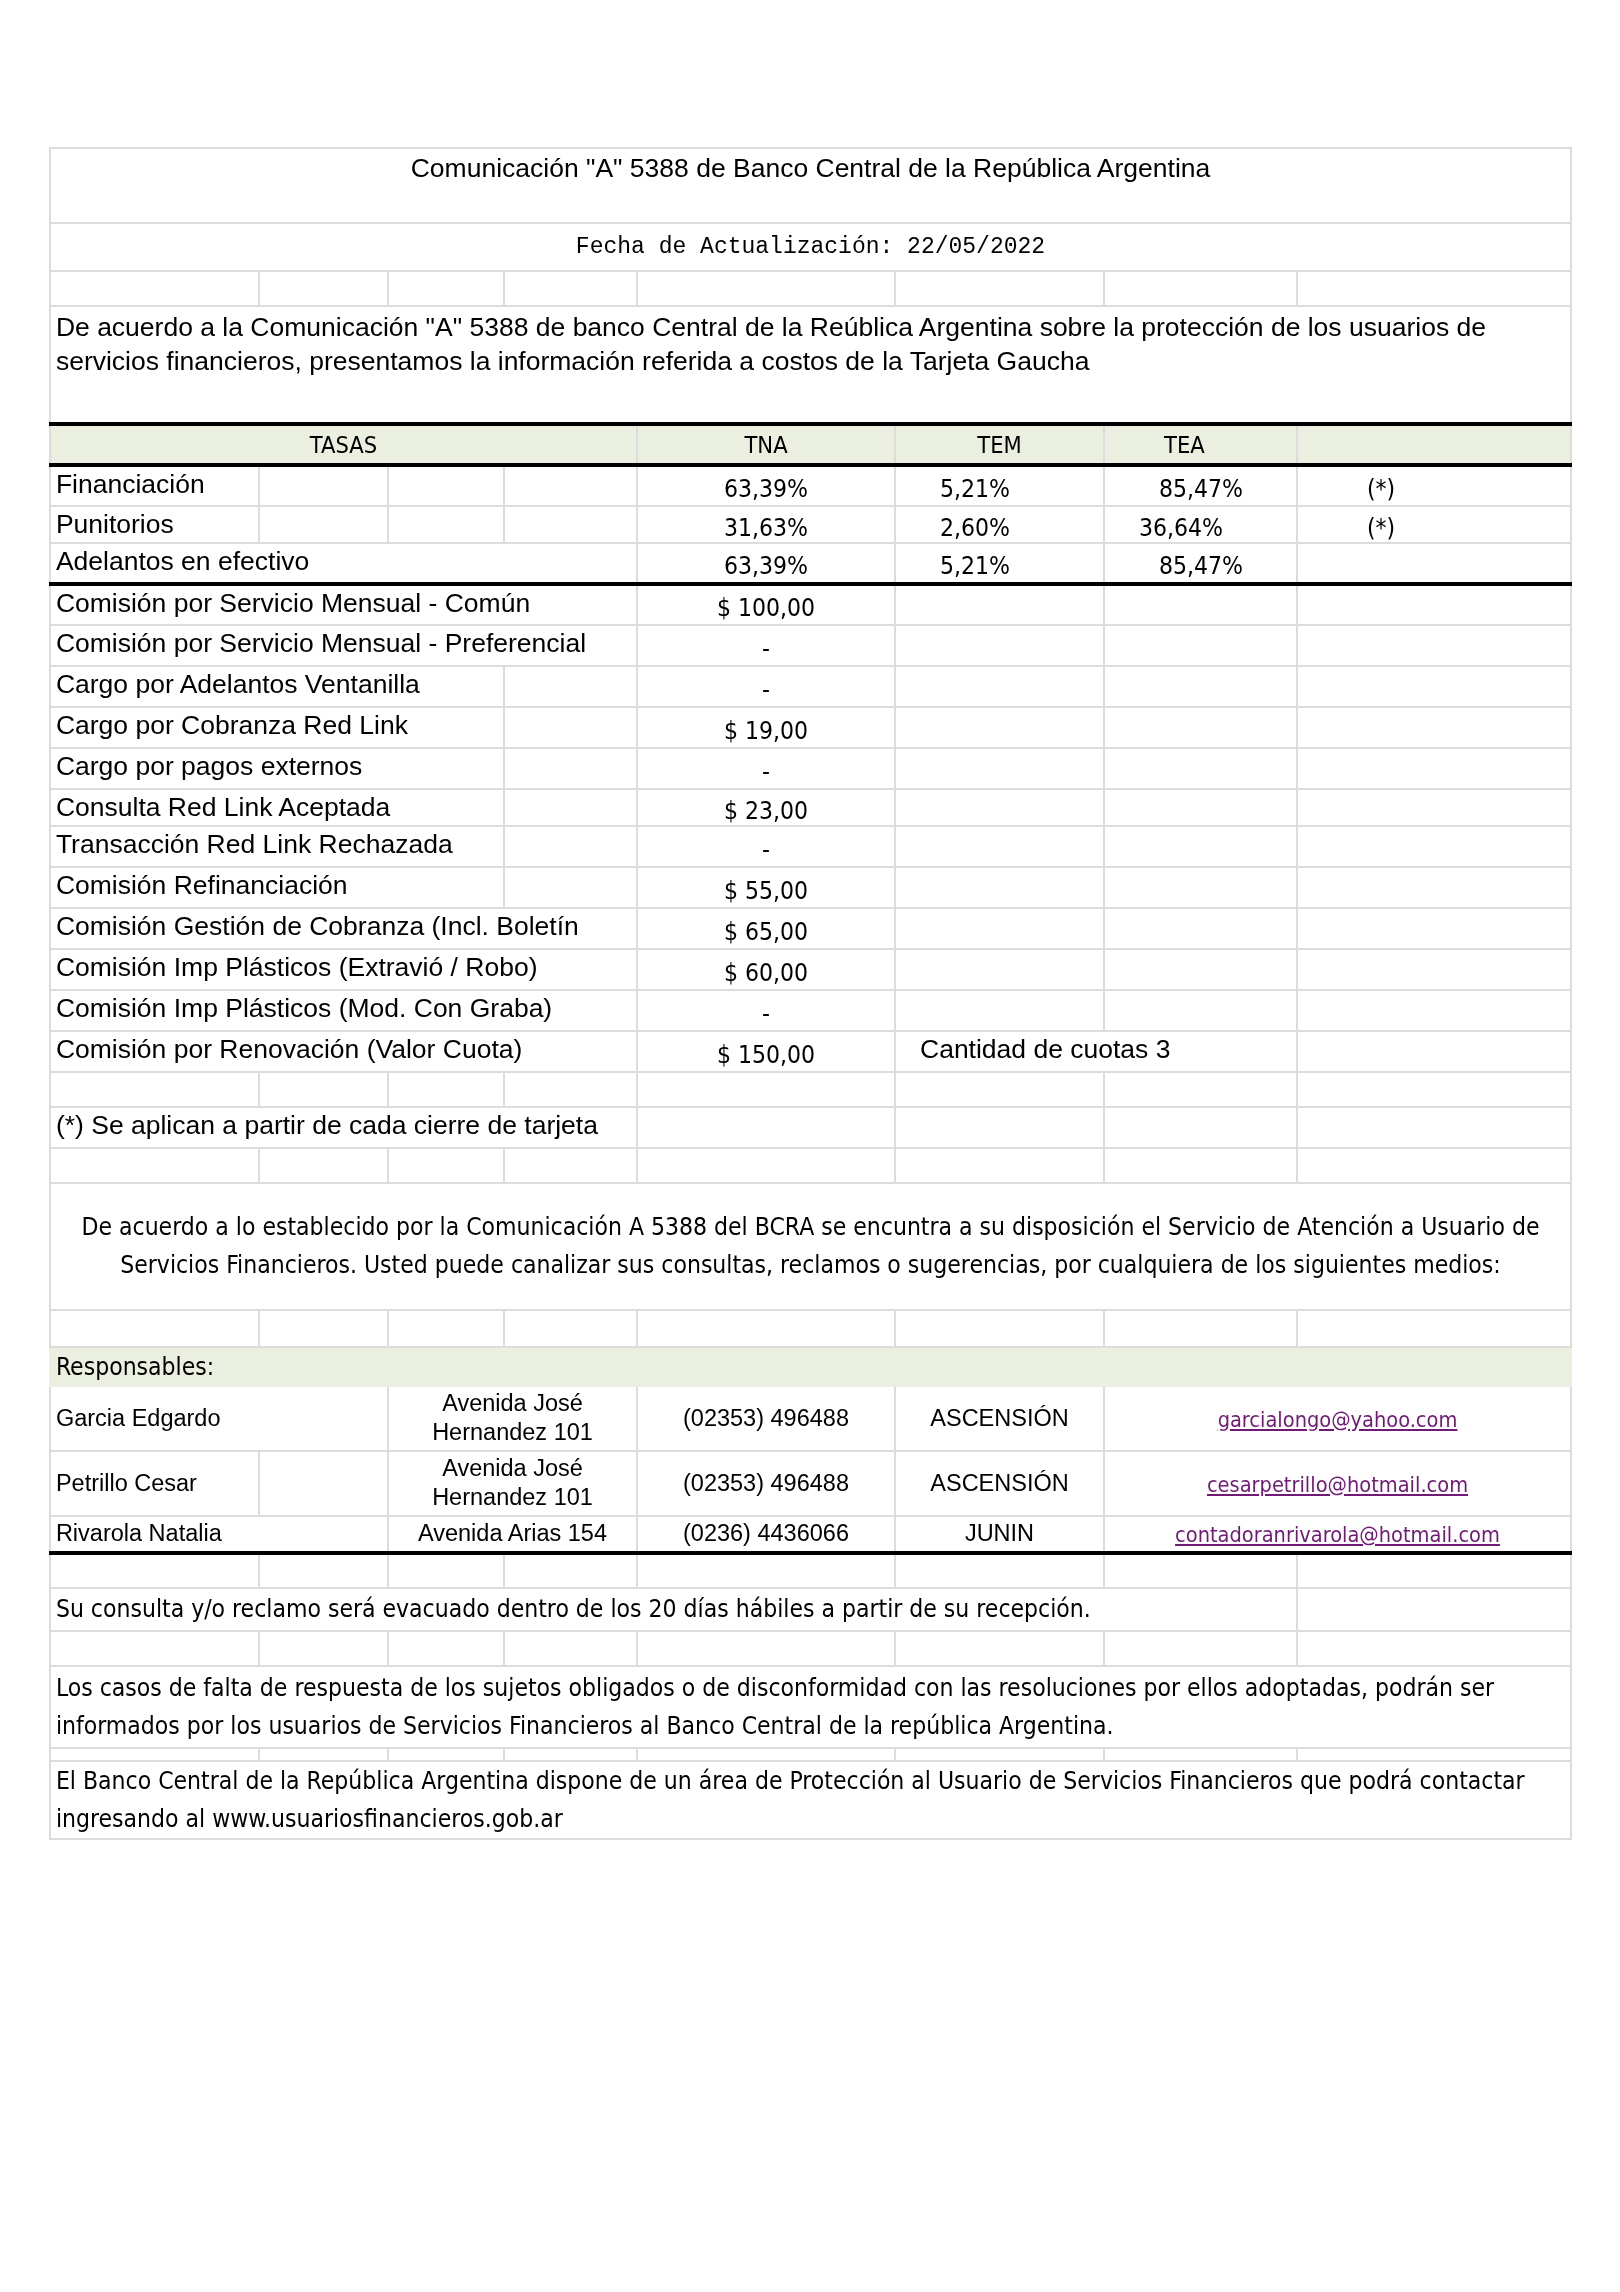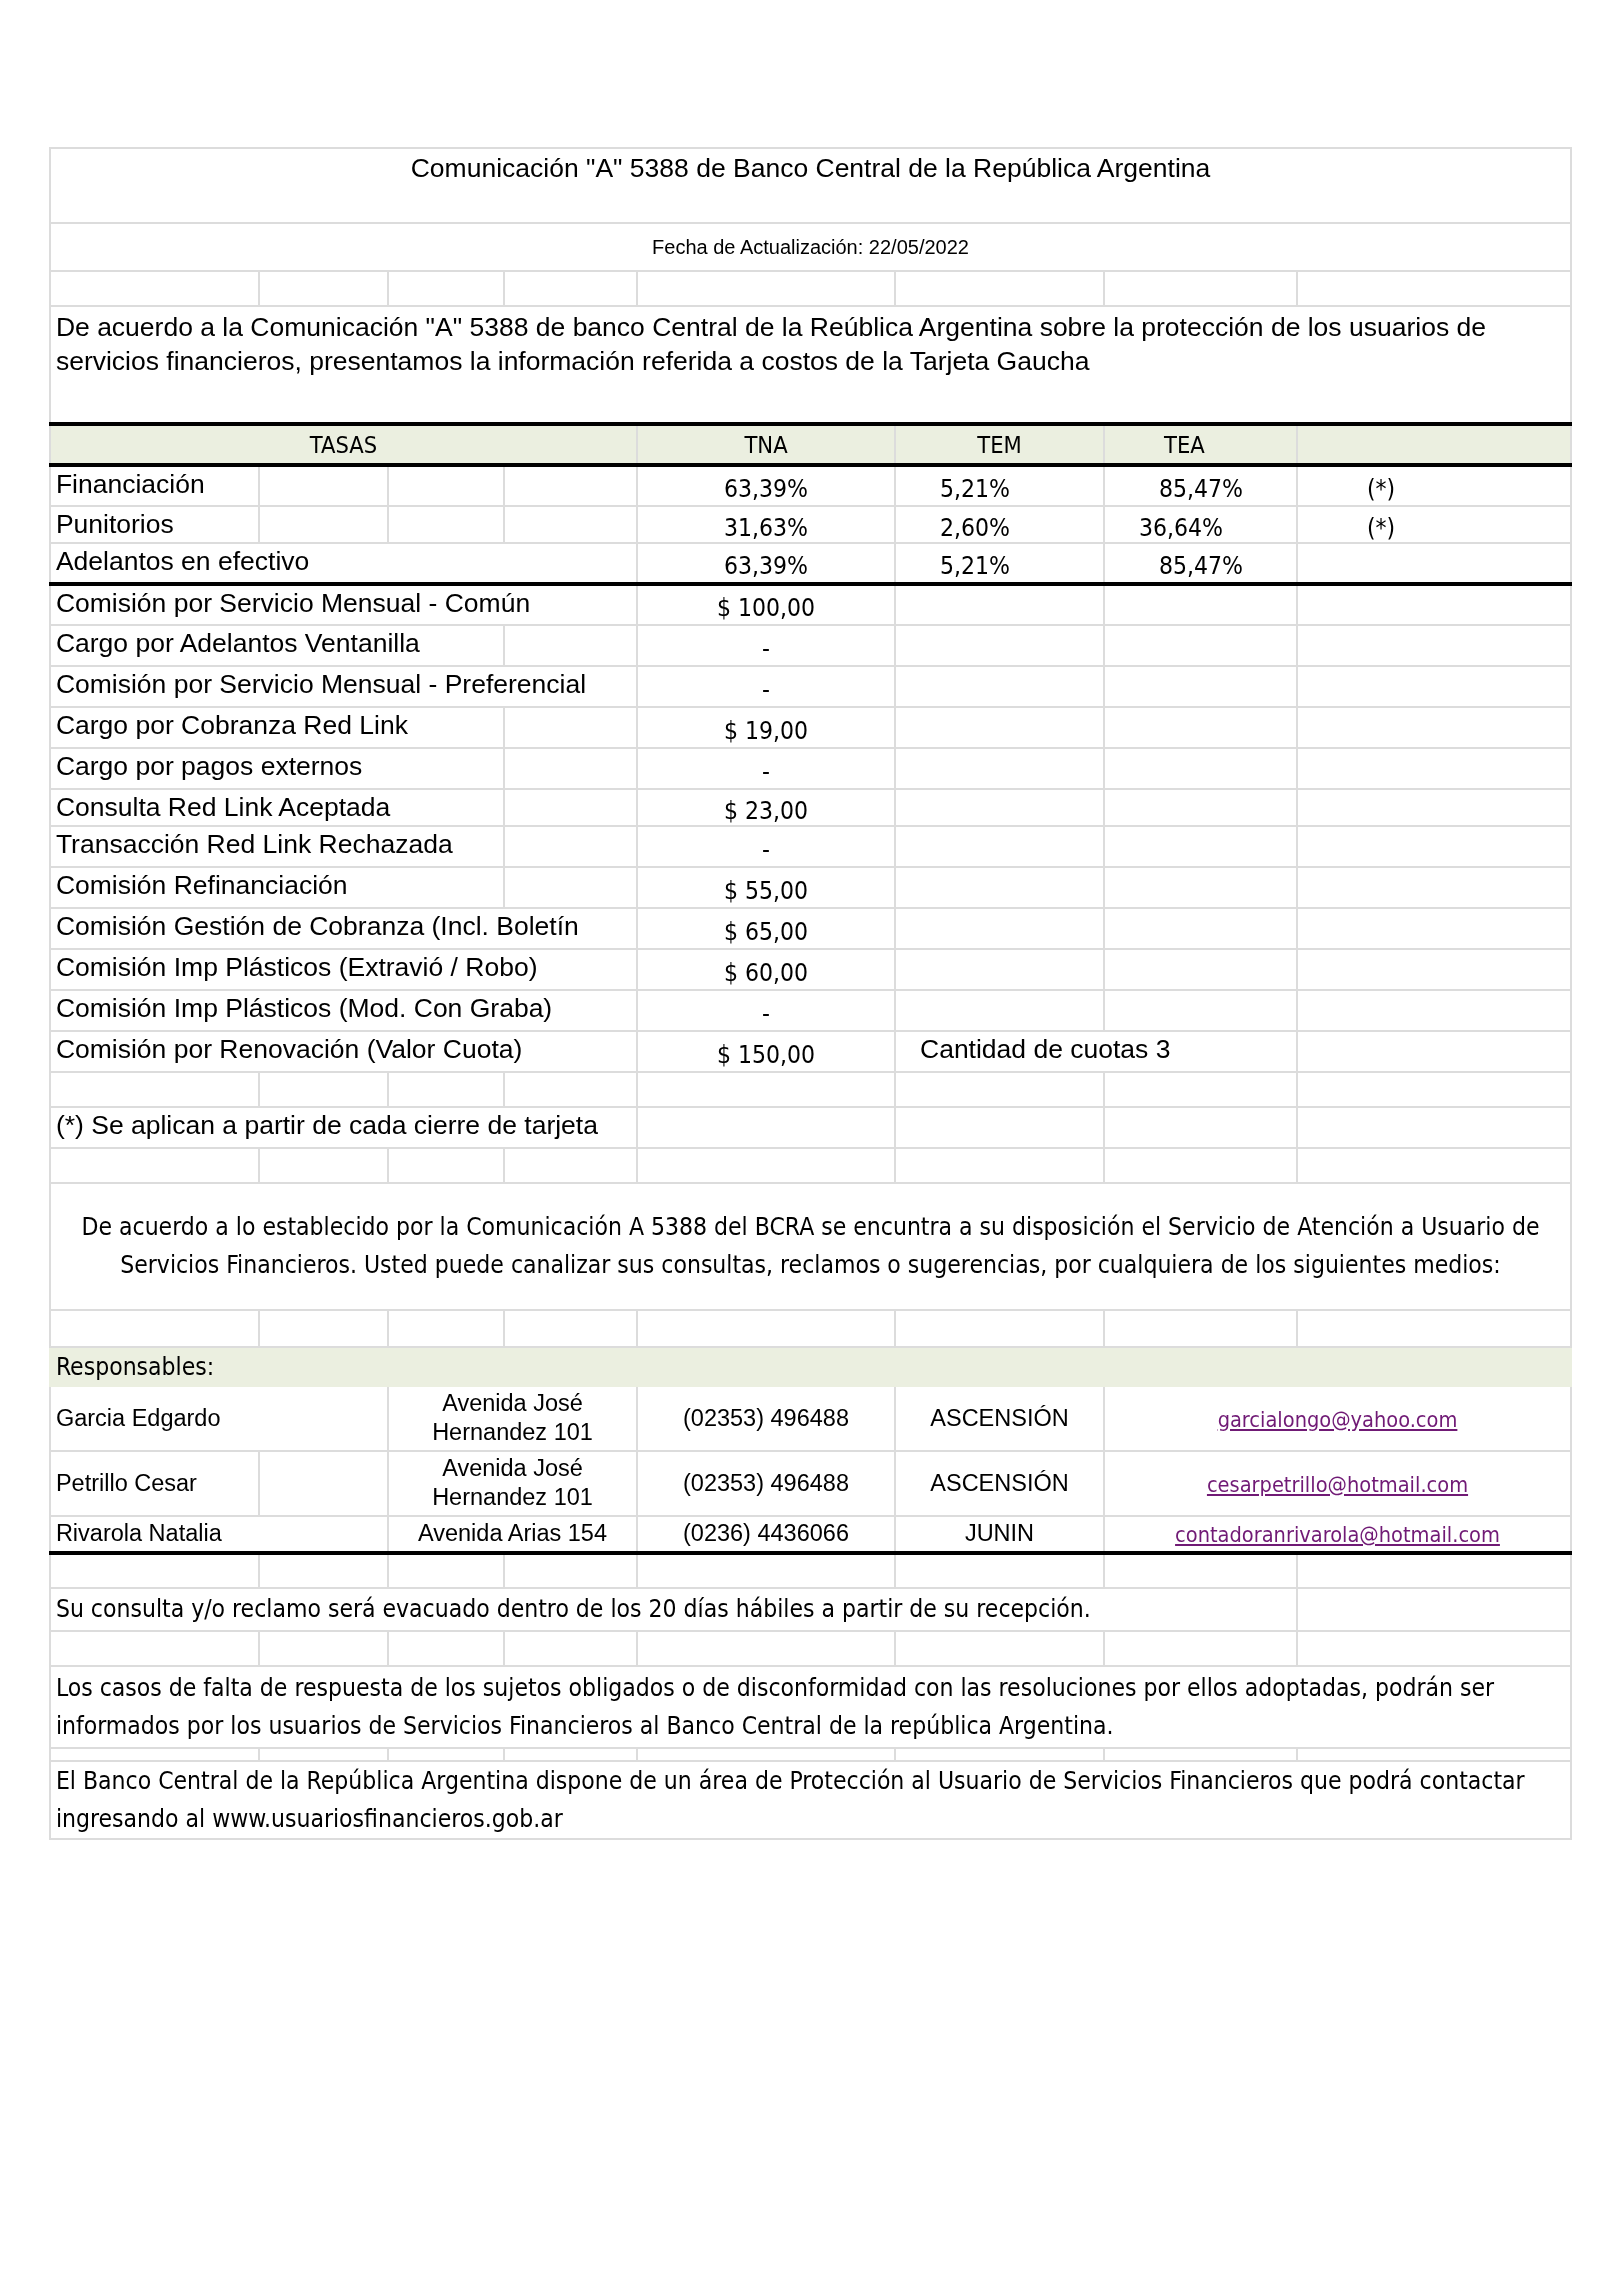--- a/index.html
+++ b/index.html
@@ -6,21 +6,21 @@
   body { width: 1620px; height: 2293px; position: relative; overflow: hidden; color: #000; }
   .sheet { position: absolute; left: 49px; top: 147px; width: 1521px; }
   table { border-collapse: collapse; table-layout: fixed; width: 1521px; }
   col.c1 { width: 209px; } col.c2 { width: 129px; } col.c3 { width: 116px; } col.c4 { width: 133px; }
   col.c5 { width: 258px; } col.c6 { width: 209px; } col.c7 { width: 193px; } col.c8 { width: 274px; }
   td { border: 2.9px solid #dcdcdc; padding: 0 4.9px; vertical-align: middle; white-space: nowrap; overflow: visible;
        font-family: "Liberation Sans", sans-serif; font-size: 25.5px; }
   .cal { font-family: "DejaVu Sans Condensed", "DejaVu Sans", sans-serif; font-stretch: condensed; }
   .center { text-align: center; }
   .title { font-size: 26.5px; vertical-align: top; padding-top: 3.9px; }
-  .date { font-size: 20px; }
+  .date { font-size: 23px; font-family: Liberation Mono, monospace; }
   .intro { font-size: 26.5px; line-height: 34px; white-space: normal; vertical-align: top; padding-top: 2.9px; }
   .hdr td { background: #ebefe0; font-size: 23.5px; }
   .thick-top td { border-top: 4.9px solid #000; }
   .thick-bottom td { border-bottom: 4.9px solid #000; }
   .num { text-align: center; font-size: 24.5px; padding-top: 5.9px; }
   .lbl { font-size: 26.5px; vertical-align: top; padding-top: 2px; }
   .para { font-size: 24.5px; line-height: 38px; white-space: normal; }
   .resp-hdr td { background: #ebefe0; font-size: 24.5px; }
   .link { color: #701a75; text-decoration: underline; font-size: 21.6px; }
   .small { font-size: 23.5px; }
@@ -99,29 +99,29 @@
   </tr>
 
   <tr style="height:41px">
     <td colspan="4" class="lbl">Comisión por Servicio Mensual - Común</td>
     <td class="num cal">$ 100,00</td>
     <td></td>
           <td></td>
           <td></td>
   </tr>
   <tr style="height:41px">
+    <td colspan="4" class="lbl">Comisión por Servicio Mensual -  Preferencial</td>
+    <td class="num cal">-</td>
+    <td></td>
+          <td></td>
+          <td></td>
+  </tr>
+  <tr style="height:41px">
     <td colspan="3" class="lbl">Cargo por Adelantos Ventanilla</td>
           <td></td>
-    <td class="num cal">-</td>
-    <td></td>
-          <td></td>
-          <td></td>
-  </tr>
-  <tr style="height:41px">
-    <td colspan="4" class="lbl">Comisión por Servicio Mensual -  Preferencial</td>
     <td class="num cal">-</td>
     <td></td>
           <td></td>
           <td></td>
   </tr>
   <tr style="height:41px">
     <td colspan="3" class="lbl">Cargo por Cobranza Red Link</td>
           <td></td>
     <td class="num cal">$ 19,00</td>
     <td></td>

